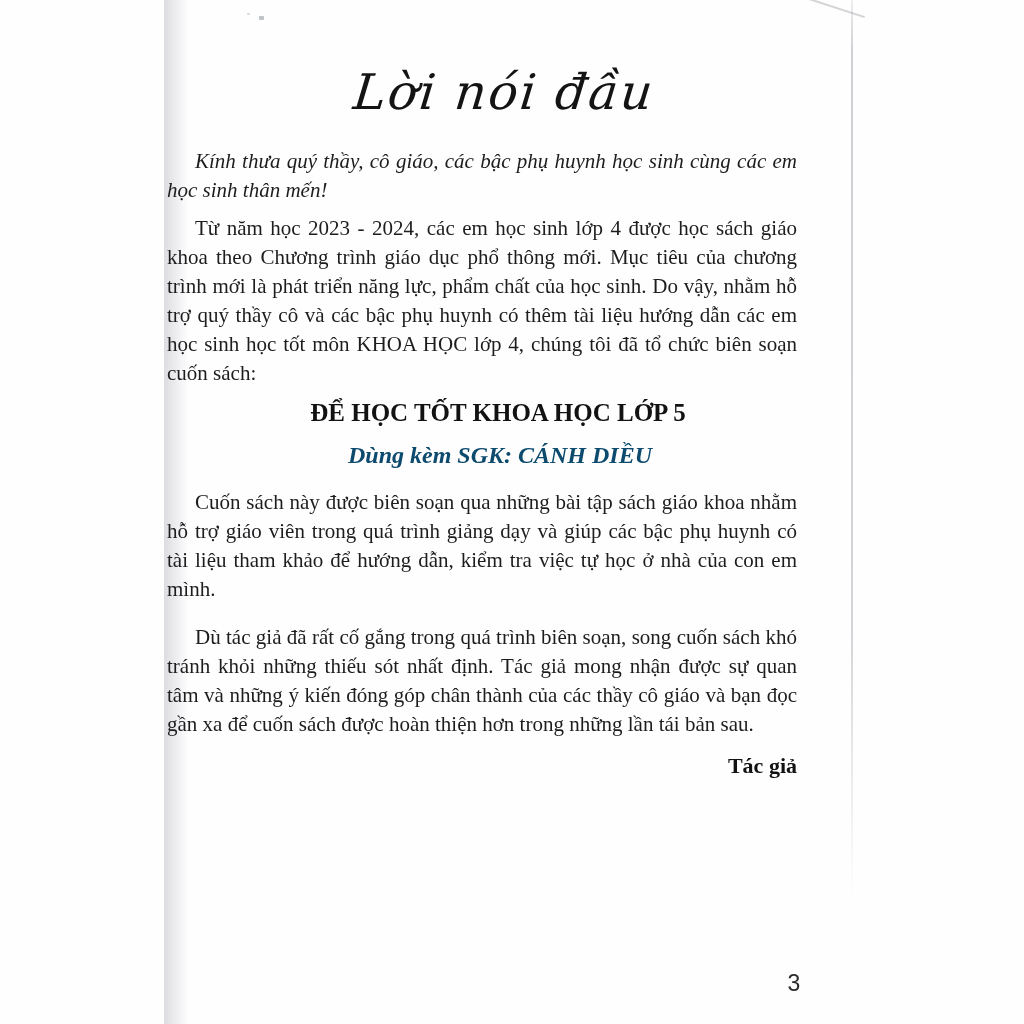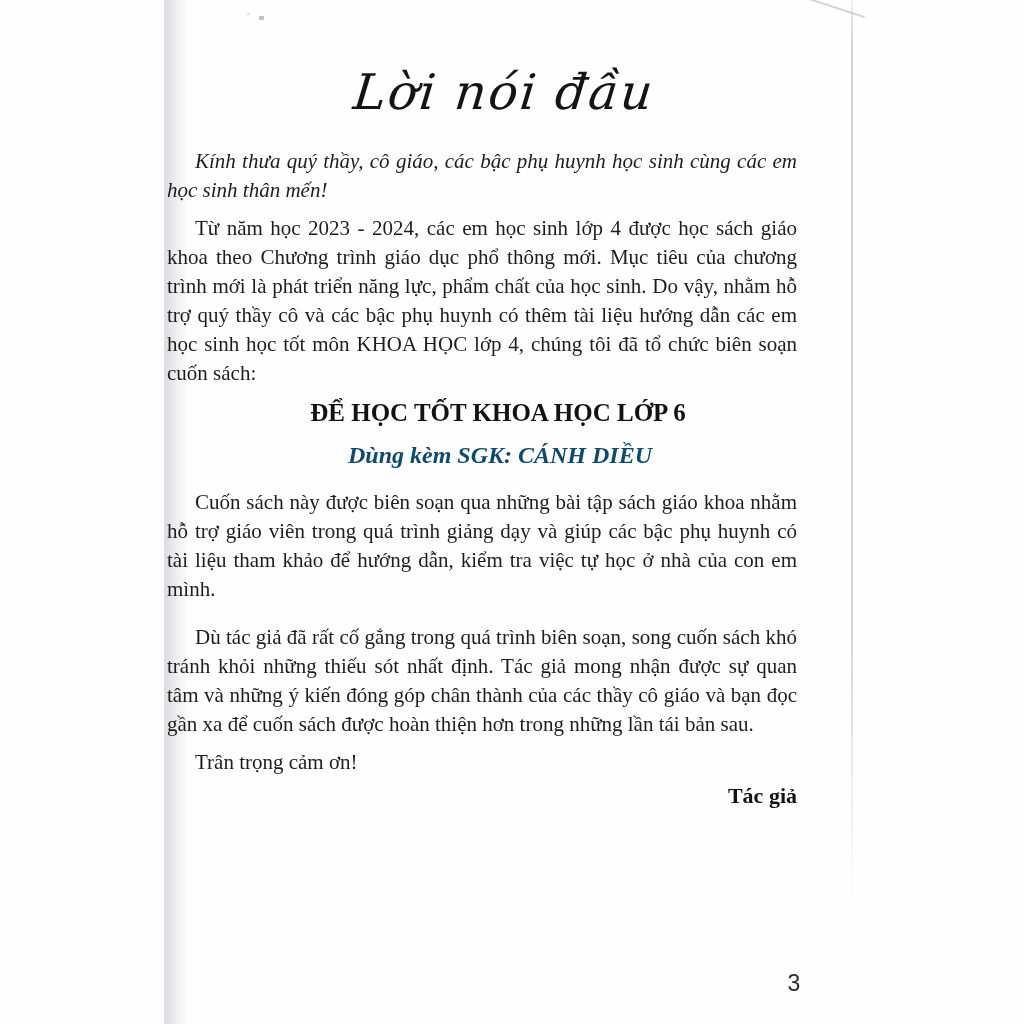--- a/index.html
+++ b/index.html
@@ -62,21 +62,21 @@
   .h-sub{
     margin-top:8px;line-height:34px;
     font-weight:bold;font-style:italic;font-size:24px;text-align:center;
     position:relative;left:18px;color:#0c4a6e;
   }
   .p-purpose{margin-top:16px;}
   .p-feedback{margin-top:19px;}
   .p-contact{margin-top:9px;text-align:left;}
   .p-contact.first{margin-top:2px;}
   .signature{
-    margin-top:4px;line-height:29px;
+    margin-top:12px;line-height:29px;
     text-align:right;font-weight:bold;font-size:22px;color:#121212;
   }
   .page-number{
     position:absolute;left:776px;top:970px;width:36px;
     text-align:center;
     font-family:"Liberation Sans",sans-serif;
     font-size:23px;color:#2b2b2d;
   }
 </style>
 </head>
@@ -89,26 +89,25 @@
   <div class="speck s1"></div>
   <div class="speck s2"></div>
 
   <div class="content">
     <div class="title">Lời nói đầu</div>
 
     <p class="p-intro">Kính thưa quý thầy, cô giáo, các bậc phụ huynh học sinh cùng các em học sinh thân mến!</p>
 
     <p class="p-body">Từ năm học 2023 - 2024, các em học sinh lớp 4 được học sách giáo khoa theo Chương trình giáo dục phổ thông mới. Mục tiêu của chương trình mới là phát triển năng lực, phẩm chất của học sinh. Do vậy, nhằm hỗ trợ quý thầy cô và các bậc phụ huynh có thêm tài liệu hướng dẫn các em học sinh học tốt môn KHOA HỌC lớp 4, chúng tôi đã tổ chức biên soạn cuốn sách:</p>
 
-    <div class="h-book">ĐỂ HỌC TỐT KHOA HỌC LỚP 6</div>
+    <div class="h-book">ĐỂ HỌC TỐT KHOA HỌC LỚP 5</div>
     <div class="h-sub">Dùng kèm SGK: CÁNH DIỀU</div>
 
     <p class="p-body p-purpose">Cuốn sách này được biên soạn qua những bài tập sách giáo khoa nhằm hỗ trợ giáo viên trong quá trình giảng dạy và giúp các bậc phụ huynh có tài liệu tham khảo để hướng dẫn, kiểm tra việc tự học ở nhà của con em mình.</p>
 
     <p class="p-body p-feedback">Dù tác giả đã rất cố gắng trong quá trình biên soạn, song cuốn sách khó tránh khỏi những thiếu sót nhất định. Tác giả mong nhận được sự quan tâm và những ý kiến đóng góp chân thành của các thầy cô giáo và bạn đọc gần xa để cuốn sách được hoàn thiện hơn trong những lần tái bản sau.</p>
 
-    <p class="p-contact">Trân trọng cảm ơn!</p>
 
     <div class="signature">Tác giả</div>
   </div>
 
   <div class="page-number">3</div>
 </div>
 
 </body></html>

